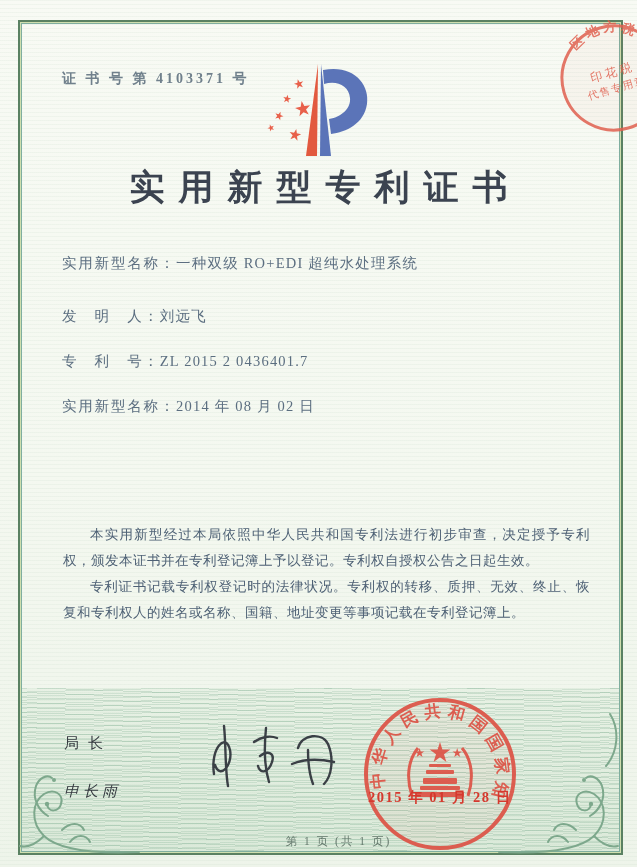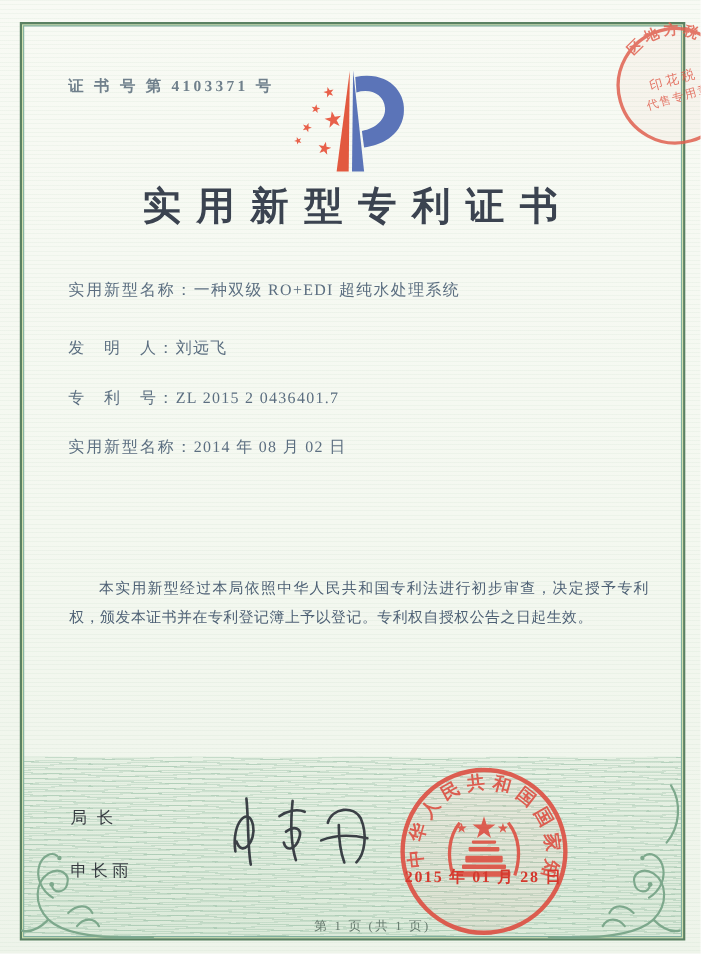--- a/index.html
+++ b/index.html
@@ -39,21 +39,21 @@
     position:absolute;left:62px;z-index:2;white-space:nowrap;
     font-size:14.5px;color:#5b6e80;letter-spacing:1.2px;
   }
   .field-row .lbl{letter-spacing:1.8px;}
   .body-text{
     position:absolute;left:47px;right:47px;top:522px;z-index:2;
     font-size:13.5px;line-height:26px;color:#4e6175;text-align:justify;margin-left:16px;
   }
   .body-text p{margin:0;text-indent:2em;letter-spacing:0.5px;}
   .sig-title{position:absolute;left:64px;top:734px;z-index:2;font-size:15px;letter-spacing:9px;color:#353a40;}
-  .sig-name{position:absolute;left:64px;top:782px;z-index:2;font-size:15px;letter-spacing:4px;color:#353a40;}
+  .sig-name{position:absolute;left:64px;top:782px;z-index:2;font-size:15px;letter-spacing:4px;color:#353a40;font-style:italic;}
   .signature-svg{position:absolute;left:198px;top:720px;z-index:2;}
   .seal{position:absolute;left:360px;top:694px;z-index:2;opacity:0.92;}
   .seal-date{
     position:absolute;left:368px;top:788px;z-index:3;white-space:nowrap;
     font-size:14.5px;letter-spacing:1.5px;color:#d5392e;font-weight:bold;
   }
   .duty-seal{position:absolute;left:552px;top:16px;z-index:2;transform:rotate(-16deg);opacity:0.85;}
   .flourish-bl{position:absolute;left:14px;top:752px;z-index:1;}
   .flourish-br{position:absolute;left:494px;top:712px;z-index:1;}
   .footer{
@@ -113,20 +113,21 @@
   </div>
   <div class="field-row" style="top:352px">
     <span class="lbl">专　利　号：</span><span>ZL 2015 2 0436401.7</span>
   </div>
   <div class="field-row" style="top:397px">
     <span class="lbl">实用新型名称：</span><span>2014 年 08 月 02 日</span>
   </div>
 
   <div class="body-text">
     <p>本实用新型经过本局依照中华人民共和国专利法进行初步审查，决定授予专利权，颁发本证书并在专利登记簿上予以登记。专利权自授权公告之日起生效。</p>
+    <p>专利证书记载专利权登记时的法律状况。专利权的转移、质押、无效、终止、恢复和专利权人的姓名或名称、国籍、地址变更等事项记载在专利登记簿上。</p>
   </div>
 
   <svg class="flourish-bl" width="130" height="110" viewBox="0 0 130 110">
     <g fill="none" stroke="#7da88c" stroke-width="2" stroke-linecap="round">
       <path d="M125,100 C80,102 45,98 30,84 C16,70 18,50 30,42 C40,36 50,42 47,52 C45,60 34,61 33,52"></path>
       <path d="M30,84 C22,92 14,96 6,94"></path>
       <path d="M34,64 C24,58 18,46 22,34 C25,26 33,22 38,26"></path>
       <path d="M48,78 C56,70 66,70 70,78"></path>
       <path d="M56,90 C62,82 72,82 76,90"></path>
     </g>

